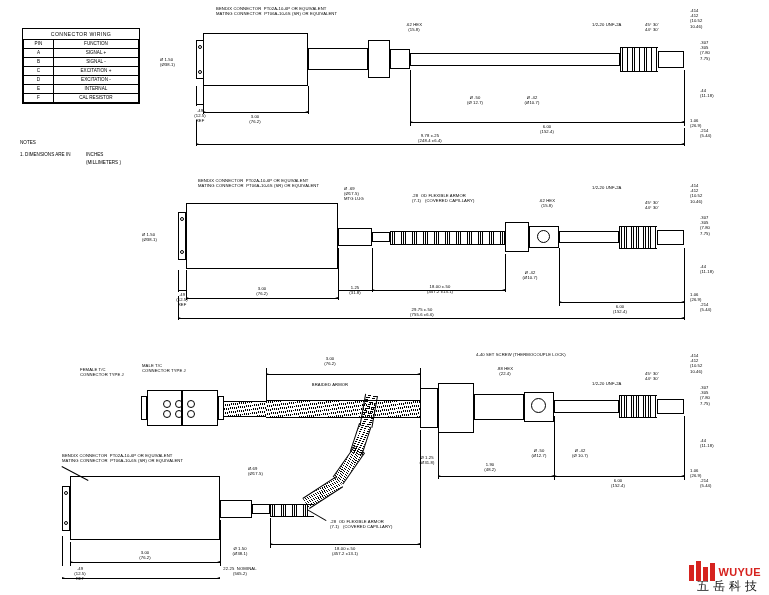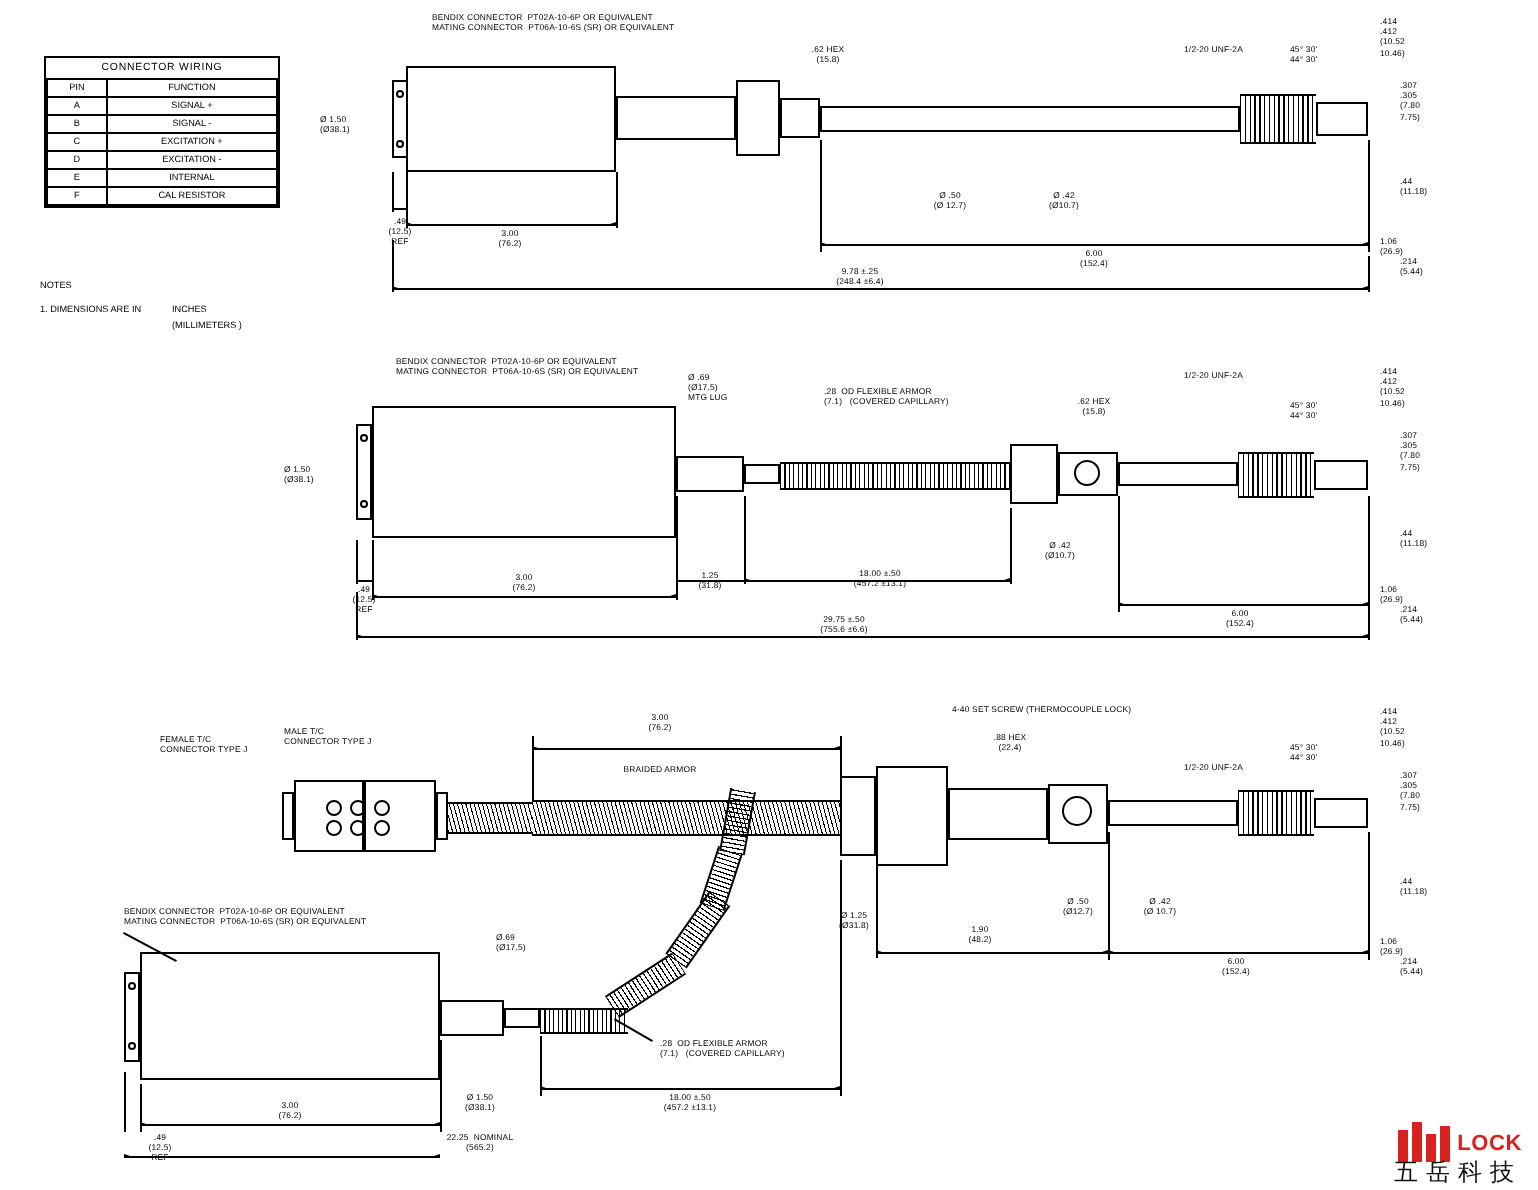--- a/index.html
+++ b/index.html
@@ -471,18 +471,18 @@
 REF</div>
 
   <div id="logo">
     <div class="mark">
       <i style="left:0;top:4px;width:5px;height:16px;"></i>
       <i style="left:7px;top:0px;width:5px;height:20px;"></i>
       <i style="left:14px;top:6px;width:5px;height:14px;"></i>
       <i style="left:21px;top:2px;width:5px;height:18px;"></i>
     </div>
     <div class="txt">
-      <span class="en">LOCK</span>
+      <span class="en">WUYUE</span>
     </div>
   </div>
   <div id="cn">五岳科技</div>
 
 </div>
 
 </body></html>

